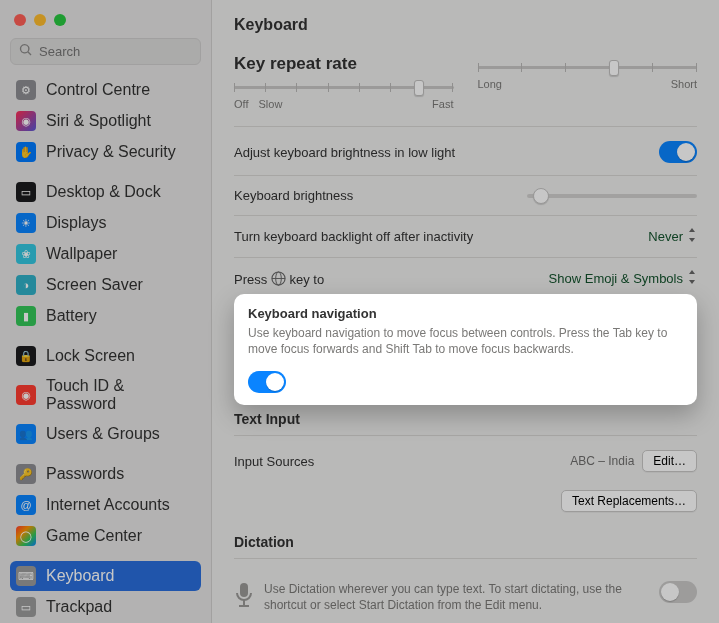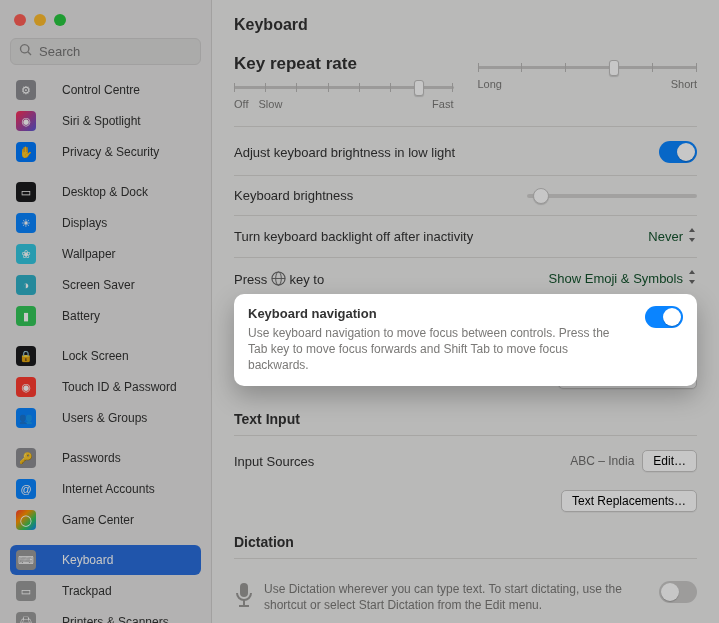--- a/index.html
+++ b/index.html
@@ -63,21 +63,21 @@
     color: #fff;
   }
   .side-icon {
     width: 20px; height: 20px;
     border-radius: 4px;
     margin-right: 10px;
     display: flex; align-items: center; justify-content: center;
     font-size: 11px;
     flex-shrink: 0;
   }
-  .side-label { font-size: 12px; margin-left: 16px; }
+  .side-label { font-size: 16px; }
 
   .content {
     position: absolute;
     left: 212px; top: 0;
     width: 507px; height: 623px;
     padding: 16px 22px 0 22px;
     overflow: hidden;
   }
   .page-title { font-size: 16px; font-weight: 700; margin-bottom: 20px; }
 
@@ -167,20 +167,21 @@
     left: 234px;
     top: 294px;
     width: 463px;
     background: #fff;
     border-radius: 10px;
     padding: 12px 14px;
     box-shadow: 0 10px 24px rgba(0,0,0,0.25);
     display:flex;
     gap: 14px;
     align-items:flex-start;
+    flex-direction:column;
   }
   .highlight-card .txt { flex:1; }
   .highlight-card h4 { font-size:13px; font-weight:600; margin-bottom:4px; }
   .sep { height:1px; background:#d7d5d3; margin: 6px 0 14px; }
   .mic-icon {
     width: 20px; height: 24px; flex-shrink:0;
   }
   .dictation-row {
     display:flex; align-items:flex-start; gap:10px; padding-top:8px;
   }

